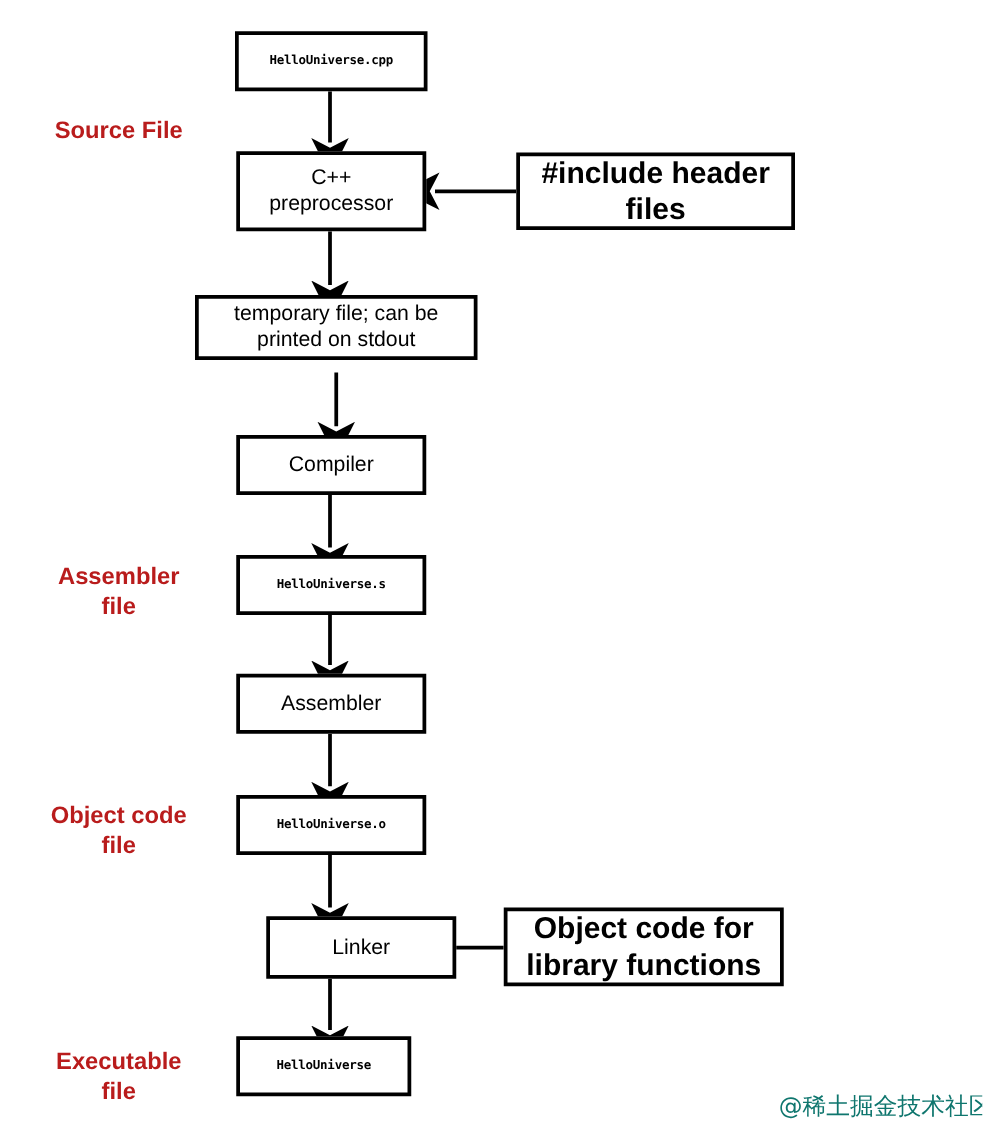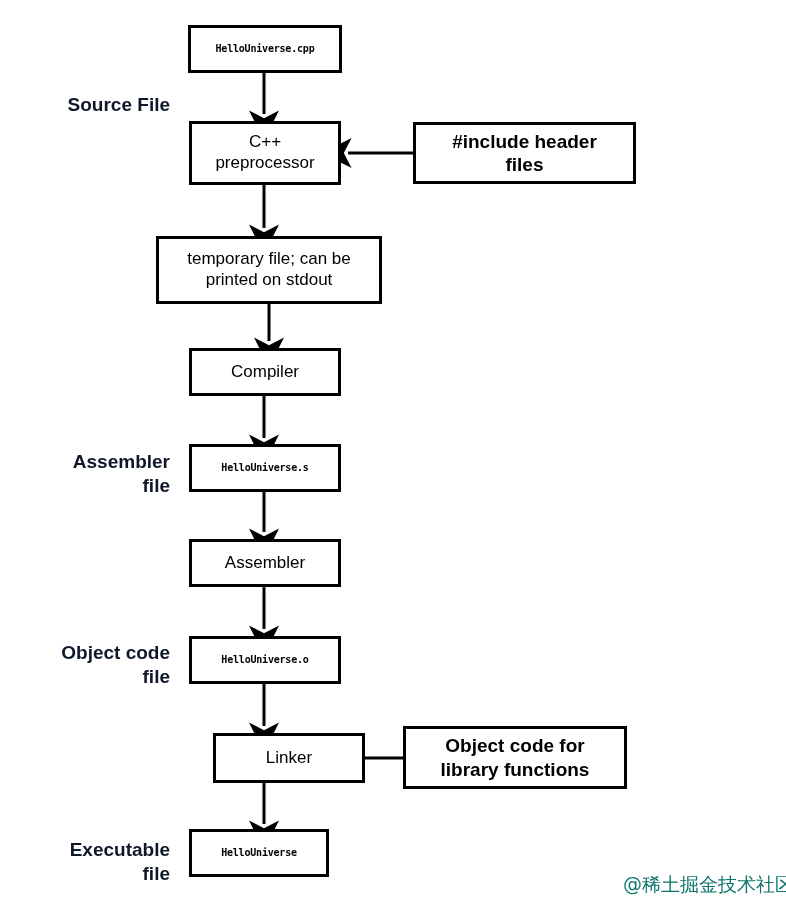--- a/index.html
+++ b/index.html
@@ -38,30 +38,30 @@
     font-size: 17px;
     font-weight: 400;
   }
   .box.note {
     font-family: "Liberation Sans", sans-serif;
     font-size: 17px;
     font-weight: 400;
   }
   .box.side {
     font-family: "Liberation Sans", sans-serif;
-    font-size: 19px;
+    font-size: 24px;
     font-weight: 700;
   }
   .stage-label {
     position: absolute;
     font-family: "Liberation Sans", sans-serif;
     font-size: 19px;
     font-weight: 700;
-    color: #0f172a;
-    text-align: right;
+    color: #b91c1c;
+    text-align: center;
     line-height: 1.25;
   }
   .conn {
     position: absolute;
     overflow: visible;
   }
   .watermark {
     position: absolute;
     font-family: "DejaVu Sans", sans-serif;
     font-size: 19px;
@@ -115,21 +115,21 @@
 
   <div class="box mono" style="left:188px; top:25px; width:154px; height:48px;">
     <span style="white-space:pre-line;">HelloUniverse.cpp</span>
   </div>
 
   <div class="box proc" style="left:189px; top:121px; width:152px; height:64px;">
     <span style="white-space:pre-line;">C++
 preprocessor</span>
   </div>
 
-  <div class="box note" style="left:156px; top:236px; width:226px; height:68px;">
+  <div class="box note" style="left:156px; top:236px; width:226px; height:52px;">
     <span style="white-space:pre-line;">temporary file; can be
 printed on stdout</span>
   </div>
 
   <div class="box proc" style="left:189px; top:348px; width:152px; height:48px;">
     <span style="white-space:pre-line;">Compiler</span>
   </div>
 
   <div class="box mono" style="left:189px; top:444px; width:152px; height:48px;">
     <span style="white-space:pre-line;">HelloUniverse.s</span>

